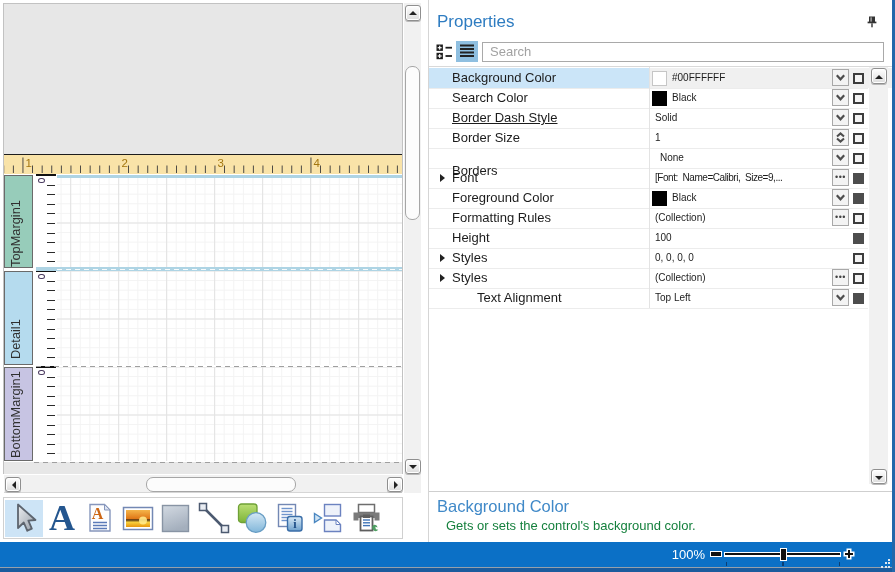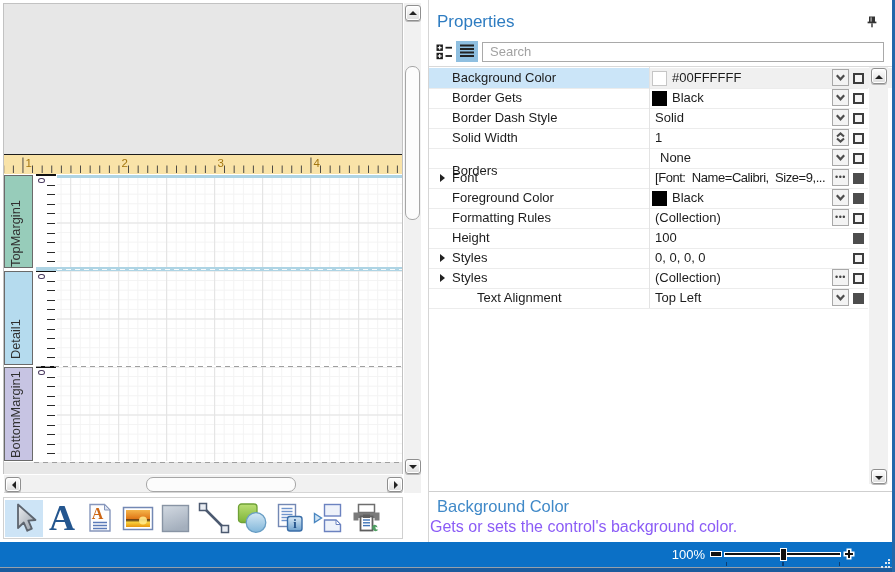--- a/index.html
+++ b/index.html
@@ -1,21 +1,21 @@
 <!DOCTYPE html>
 <html><head><meta charset="utf-8"><style>
 html,body{margin:0;padding:0;}
 body{width:895px;height:572px;position:relative;overflow:hidden;background:#fff;
  font-family:"Liberation Sans",sans-serif;-webkit-font-smoothing:antialiased;}
 div{box-sizing:border-box;}
 .sb-btn{position:absolute;border:1px solid #8f8f8f;border-radius:3px;
  background:linear-gradient(#ffffff,#ececec 55%,#dcdcdc);box-shadow:inset 0 0 0 1px #fff, 0 1px 0 #b8b8b8;}
 .tri{position:absolute;width:0;height:0;}
 .row-name{position:absolute;font-size:13px;color:#1c1c1c;line-height:20px;white-space:pre;}
-.row-val{position:absolute;font-size:13px;color:#1c1c1c;line-height:20px;white-space:pre;overflow:hidden;}
+.row-val{position:absolute;font-size:10px;color:#1c1c1c;line-height:20px;white-space:pre;overflow:hidden;}
 .pbtn{position:absolute;width:17px;height:17px;border:1px solid #a8a8a8;background:#f3f3f3;}
 .cb{position:absolute;width:11px;height:11px;border:2px solid #3c3c3c;background:#f3f3f3;}
 .cbf{position:absolute;width:11px;height:11px;background:#4d4d4d;}
 </style></head><body>
 <div style="position:absolute;left:3px;top:3px;width:400px;height:471px;border:1px solid #c2c2c2;background:#e7e7e7;"></div>
 <div style="position:absolute;left:4px;top:154px;width:398px;height:1px;background:#1d1d1d;"></div>
 <div style="position:absolute;left:4px;top:155px;width:398px;height:18.5px;background:#f9e3a8;">
     <svg width="398" height="19" style="position:absolute;left:0;top:0">
       <rect x="-0.7" y="10.5" width="0.9" height="7.5" fill="#3a3a3a"></rect>
       <rect x="8.9" y="10.5" width="0.9" height="7.5" fill="#3a3a3a"></rect>
@@ -284,40 +284,40 @@
 <div class="row-name" style="left:452px;top:68px;">Background Color</div>
 <div style="position:absolute;left:652px;top:70.5px;width:15px;height:15px;border:1px solid #c6c6c6;background:#fff;"></div>
 <div class="row-val" style="left:672px;top:68px;width:158px;">#00FFFFFF</div>
 <div class="pbtn" style="left:832px;top:69px;">
     <svg width="15" height="15" style="position:absolute;left:0;top:0">
       <path d="M3.8 5.3 L7.5 9.3 L11.2 5.3" fill="none" stroke="#4d4d4d" stroke-width="2.2"></path>
     </svg>
   </div>
 <div class="cb" style="left:853px;top:72.5px;"></div>
 <div style="position:absolute;left:429px;top:108px;width:439px;height:1px;background:#ececec;"></div>
-<div class="row-name" style="left:452px;top:88px;">Border Gets</div>
+<div class="row-name" style="left:452px;top:88px;">Search Color</div>
 <div style="position:absolute;left:652px;top:90.5px;width:15px;height:15px;background:#000;"></div>
 <div class="row-val" style="left:672px;top:88px;width:158px;">Black</div>
 <div class="pbtn" style="left:832px;top:89px;">
     <svg width="15" height="15" style="position:absolute;left:0;top:0">
       <path d="M3.8 5.3 L7.5 9.3 L11.2 5.3" fill="none" stroke="#4d4d4d" stroke-width="2.2"></path>
     </svg>
   </div>
 <div class="cb" style="left:853px;top:92.5px;"></div>
 <div style="position:absolute;left:429px;top:128px;width:439px;height:1px;background:#ececec;"></div>
-<div class="row-name" style="left:452px;top:108px;">Border Dash Style</div>
+<div class="row-name" style="left:452px;top:108px;text-decoration:underline;">Border Dash Style</div>
 <div class="row-val" style="left:655px;top:108px;width:175px;">Solid</div>
 <div class="pbtn" style="left:832px;top:109px;">
     <svg width="15" height="15" style="position:absolute;left:0;top:0">
       <path d="M3.8 5.3 L7.5 9.3 L11.2 5.3" fill="none" stroke="#4d4d4d" stroke-width="2.2"></path>
     </svg>
   </div>
 <div class="cb" style="left:853px;top:112.5px;"></div>
 <div style="position:absolute;left:429px;top:148px;width:439px;height:1px;background:#ececec;"></div>
-<div class="row-name" style="left:452px;top:128px;">Solid Width</div>
+<div class="row-name" style="left:452px;top:128px;">Border Size</div>
 <div class="row-val" style="left:655px;top:128px;width:175px;">1</div>
 <div class="pbtn" style="left:832px;top:129px;">
     <svg width="15" height="15" style="position:absolute;left:0;top:0">
       <path d="M4 6.6 L7.5 3.4 L11 6.6" fill="none" stroke="#4d4d4d" stroke-width="2"></path>
       <path d="M4 8.4 L7.5 11.6 L11 8.4" fill="none" stroke="#4d4d4d" stroke-width="2"></path>
     </svg>
   </div>
 <div class="cb" style="left:853px;top:132.5px;"></div>
 <div style="position:absolute;left:429px;top:168px;width:439px;height:1px;background:#ececec;"></div>
 <div class="row-name" style="left:452px;top:161px;">Borders</div>
@@ -376,21 +376,21 @@
 <div style="position:absolute;left:649px;top:67px;width:1px;height:241px;background:#e3e3e3;"></div>
 <div style="position:absolute;left:869px;top:67px;width:19px;height:417px;background:#f1f1f1;"></div>
 <div class="sb-btn" style="position:absolute;left:870.5px;top:68px;width:16px;height:16px;">
     <div class="tri" style="left:3.5px;top:5.5px;border-left:4.5px solid transparent;border-right:4.5px solid transparent;border-bottom:4.5px solid #222;"></div>
   </div>
 <div class="sb-btn" style="position:absolute;left:870.5px;top:469px;width:16px;height:15px;">
     <div class="tri" style="left:3.5px;top:5.5px;border-left:4.5px solid transparent;border-right:4.5px solid transparent;border-top:4.5px solid #222;"></div>
   </div>
 <div style="position:absolute;left:429px;top:491px;width:466px;height:1px;background:#cfcfcf;"></div>
 <div style="position:absolute;left:437px;top:497px;width:300px;height:22px;font-size:16.5px;color:#4089c8;">Background Color</div>
-<div style="position:absolute;left:430px;top:518px;width:400px;height:16px;font-size:16px;color:#8b5cf6;">Gets or sets the control's background color.</div>
+<div style="position:absolute;left:446px;top:518px;width:400px;height:16px;font-size:13px;color:#15803d;">Gets or sets the control's background color.</div>
 <div style="position:absolute;left:0px;top:542px;width:895px;height:30px;background:#0b70c6;"></div>
 <div style="position:absolute;left:0px;top:566.5px;width:895px;height:1.5px;background:#95a0ac;"></div>
 <div style="position:absolute;left:0px;top:568px;width:895px;height:4px;background:#1a5b9d;"></div>
 <div style="position:absolute;left:660px;top:547px;width:45px;height:16px;font-size:13px;color:#fff;line-height:16px;text-align:right;">100%</div>
 <div style="position:absolute;left:710px;top:551px;width:12px;height:6px;background:#111;border:1.5px solid #fff;"></div>
 <div style="position:absolute;left:724px;top:551.5px;width:117px;height:5.5px;background:#fff;"></div>
 <div style="position:absolute;left:725px;top:553.2px;width:115px;height:2.2px;background:#111;"></div>
 <div style="position:absolute;left:779.5px;top:548px;width:7px;height:12.5px;background:#111;border:1.5px solid #fff;"></div>
 <svg width="14" height="14" style="position:absolute;left:842px;top:547px">
 <rect x="1.5" y="4.5" width="11" height="5" fill="#fff"></rect>

